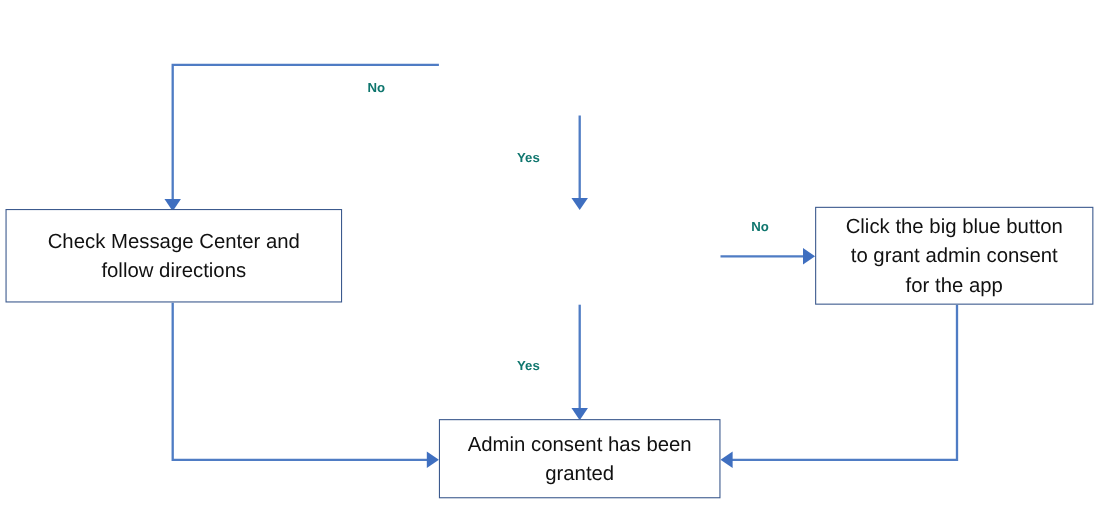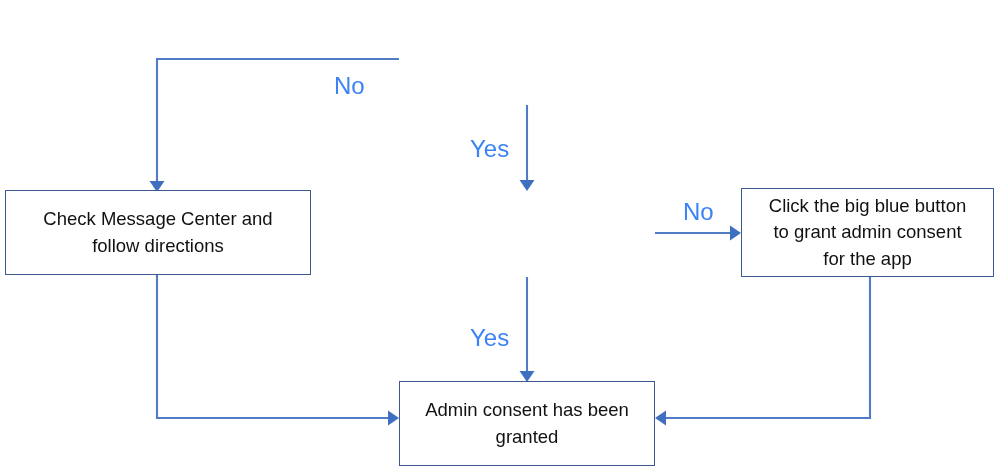--- a/index.html
+++ b/index.html
@@ -29,26 +29,27 @@
     text-align: center;
     color: #111111;
     font-size: 18.5px;
     line-height: 1.42;
     padding: 2px 8px;
     white-space: pre-line;
     z-index: 3;
   }
   .edge-label {
     position: absolute;
-    color: #3b82f6;
-    font-size: 24px;
+    color: #0f766e;
+    font-size: 12px;
     line-height: 1;
     white-space: nowrap;
     z-index: 4;
     background: transparent;
+    font-weight: bold;
   }
   svg.edges {
     position: absolute;
     left: 0;
     top: 0;
     width: 999px;
     height: 473px;
     z-index: 1;
     overflow: visible;
   }
@@ -103,21 +104,21 @@
 
 
   <div class="node" style="left:5px; top:190px; width:306px; height:85px;">Check Message Center and
 follow directions</div>
 
 
   <div class="node" style="left:741px; top:188px; width:253px; height:89px;">Click the big blue button
 to grant admin consent
 for the app</div>
 
-  <div class="node" style="left:399px; top:381px; width:256px; height:85px;">Admin consent has been
+  <div class="node" style="left:399px; top:381px; width:256px; height:72px;">Admin consent has been
 granted</div>
 
   <div class="edge-label" style="left:334px; top:74px;">No</div>
 
   <div class="edge-label" style="left:470px; top:137px;">Yes</div>
 
   <div class="edge-label" style="left:683px; top:200px;">No</div>
 
   <div class="edge-label" style="left:470px; top:326px;">Yes</div>
 

